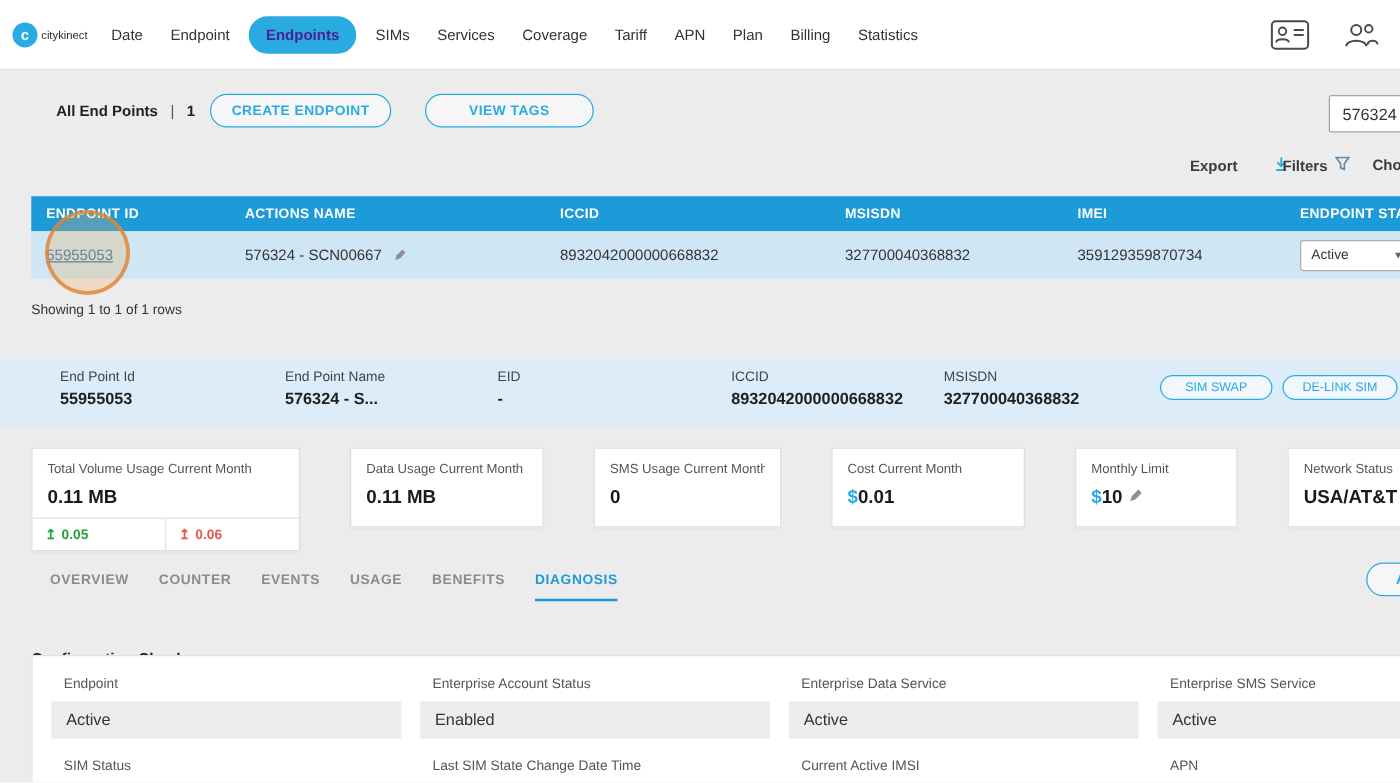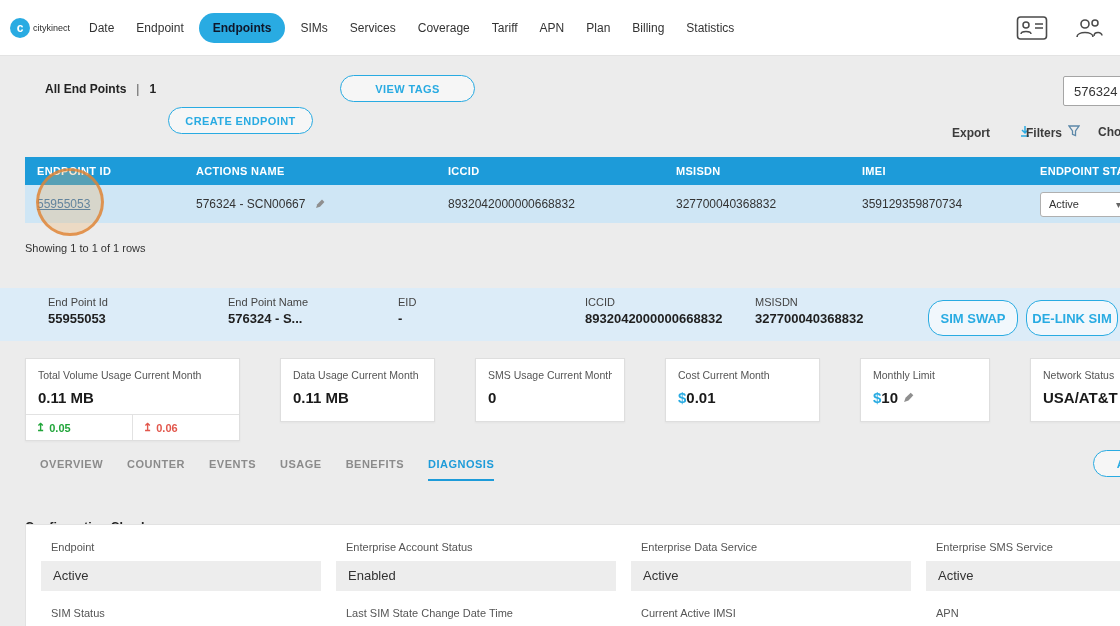--- a/index.html
+++ b/index.html
@@ -14,32 +14,32 @@
   body{background:#fff;font-family:"Liberation Sans",sans-serif;}
   #app{position:relative;width:1120px;height:626px;background:#fff;overflow:hidden;}
 
   
   .topnav{position:absolute;top:0;left:0;width:1120px;height:56px;background:#fff;border-bottom:1px solid #e3e3e3;display:flex;align-items:center;z-index:5;}
   .brand{display:flex;align-items:center;gap:3px;margin-left:10px;width:68px;flex:0 0 auto;}
   .brand-circle{width:20px;height:20px;border-radius:50%;background:var(--accent);color:#fff;font-size:12px;font-weight:bold;display:flex;align-items:center;justify-content:center;}
   .brand-text{font-size:9px;font-weight:normal;color:#2b2b2b;}
   .nav-items{display:flex;align-items:center;}
   .nav-item{font-size:12px;color:#333;padding:8px 11px;cursor:pointer;white-space:nowrap;}
-  .nav-item.active{background:var(--accent);color:#0f172a;border-radius:16px;padding:8px 14px;font-weight:bold;margin:0 4px;}
+  .nav-item.active{background:var(--accent);color:#4c1d95;border-radius:16px;padding:8px 14px;font-weight:bold;margin:0 4px;}
   .nav-right{margin-left:auto;display:flex;align-items:center;gap:26px;padding-right:16px;}
   .nav-icon{cursor:pointer;display:flex;align-items:center;}
 
   
   .content-bg{position:absolute;top:56px;left:0;width:1120px;height:570px;background:#ececec;}
 
   
   .page-title{position:absolute;left:45px;top:82px;font-size:12px;font-weight:bold;color:#222;}
   .page-title .sep{margin:0 10px;font-weight:normal;color:#555;}
   .pill-btn{position:absolute;height:27px;border:1.5px solid var(--accent);border-radius:14px;background:rgba(255,255,255,.55);color:var(--accent);font-size:11px;font-weight:bold;letter-spacing:.4px;display:flex;align-items:center;justify-content:center;cursor:pointer;white-space:nowrap;}
-  .btn-create{left:168px;top:75px;width:145px;margin-top:32px;}
+  .btn-create{left:168px;top:75px;width:145px;}
   .btn-viewtags{left:340px;top:75px;width:135px;}
   .search-box{position:absolute;left:1063px;top:76px;width:120px;height:30px;border:1px solid #a5a5a5;border-radius:2px;background:#fff;font-size:13px;color:#333;padding:0 10px;font-family:"Liberation Sans",sans-serif;}
 
   
   .tbl-action{position:absolute;top:125px;font-size:12px;font-weight:bold;color:#3c3c3c;display:flex;align-items:center;gap:6px;cursor:pointer;white-space:nowrap;}
   .act-export{left:952px;gap:29px;}
   .act-filters{left:1026px;}
   .act-columns{left:1098px;}
 
   
@@ -55,21 +55,21 @@
   .rows-info{position:absolute;left:25px;top:242px;font-size:11px;color:#333;}
 
   
   .click-ring{position:absolute;left:36px;top:168px;width:68px;height:68px;border-radius:50%;border:3px solid rgba(222,130,50,.8);background:rgba(236,174,95,.28);z-index:6;pointer-events:none;}
 
   
   .detail-band{position:absolute;left:0;top:288px;width:1270px;height:53px;background:var(--band-bg);}
   .df{position:absolute;top:8px;}
   .df .lbl{font-size:11px;color:#444;}
   .df .val{font-size:13px;font-weight:bold;color:#1f1f1f;margin-top:3px;white-space:nowrap;}
-  .band-btn{position:absolute;top:12px;height:36px;border:1.5px solid var(--accent);border-radius:15px;background:rgba(255,255,255,.6);color:var(--accent);font-size:13px;font-weight:bold;display:flex;align-items:center;justify-content:center;cursor:pointer;white-space:nowrap;}
+  .band-btn{position:absolute;top:12px;height:20px;border:1.5px solid var(--accent);border-radius:15px;background:rgba(255,255,255,.6);color:var(--accent);font-size:10px;font-weight:normal;display:flex;align-items:center;justify-content:center;cursor:pointer;white-space:nowrap;}
   .btn-simswap{left:928px;width:90px;}
   .btn-delink{left:1026px;width:92px;}
 
   
   .cards{position:absolute;left:25px;top:358px;display:flex;gap:40px;align-items:flex-start;}
   .card{background:#fff;border:1px solid #dedede;box-shadow:0 1px 2px rgba(0,0,0,.04);}
   .card-pad{padding:10px 12px 12px 12px;}
   .card-title{font-size:10.5px;color:#555;white-space:nowrap;overflow:hidden;}
   .card-value{font-size:15px;font-weight:bold;color:#1a1a1a;margin-top:8px;white-space:nowrap;}
   .card-value .cur{color:var(--accent);}

